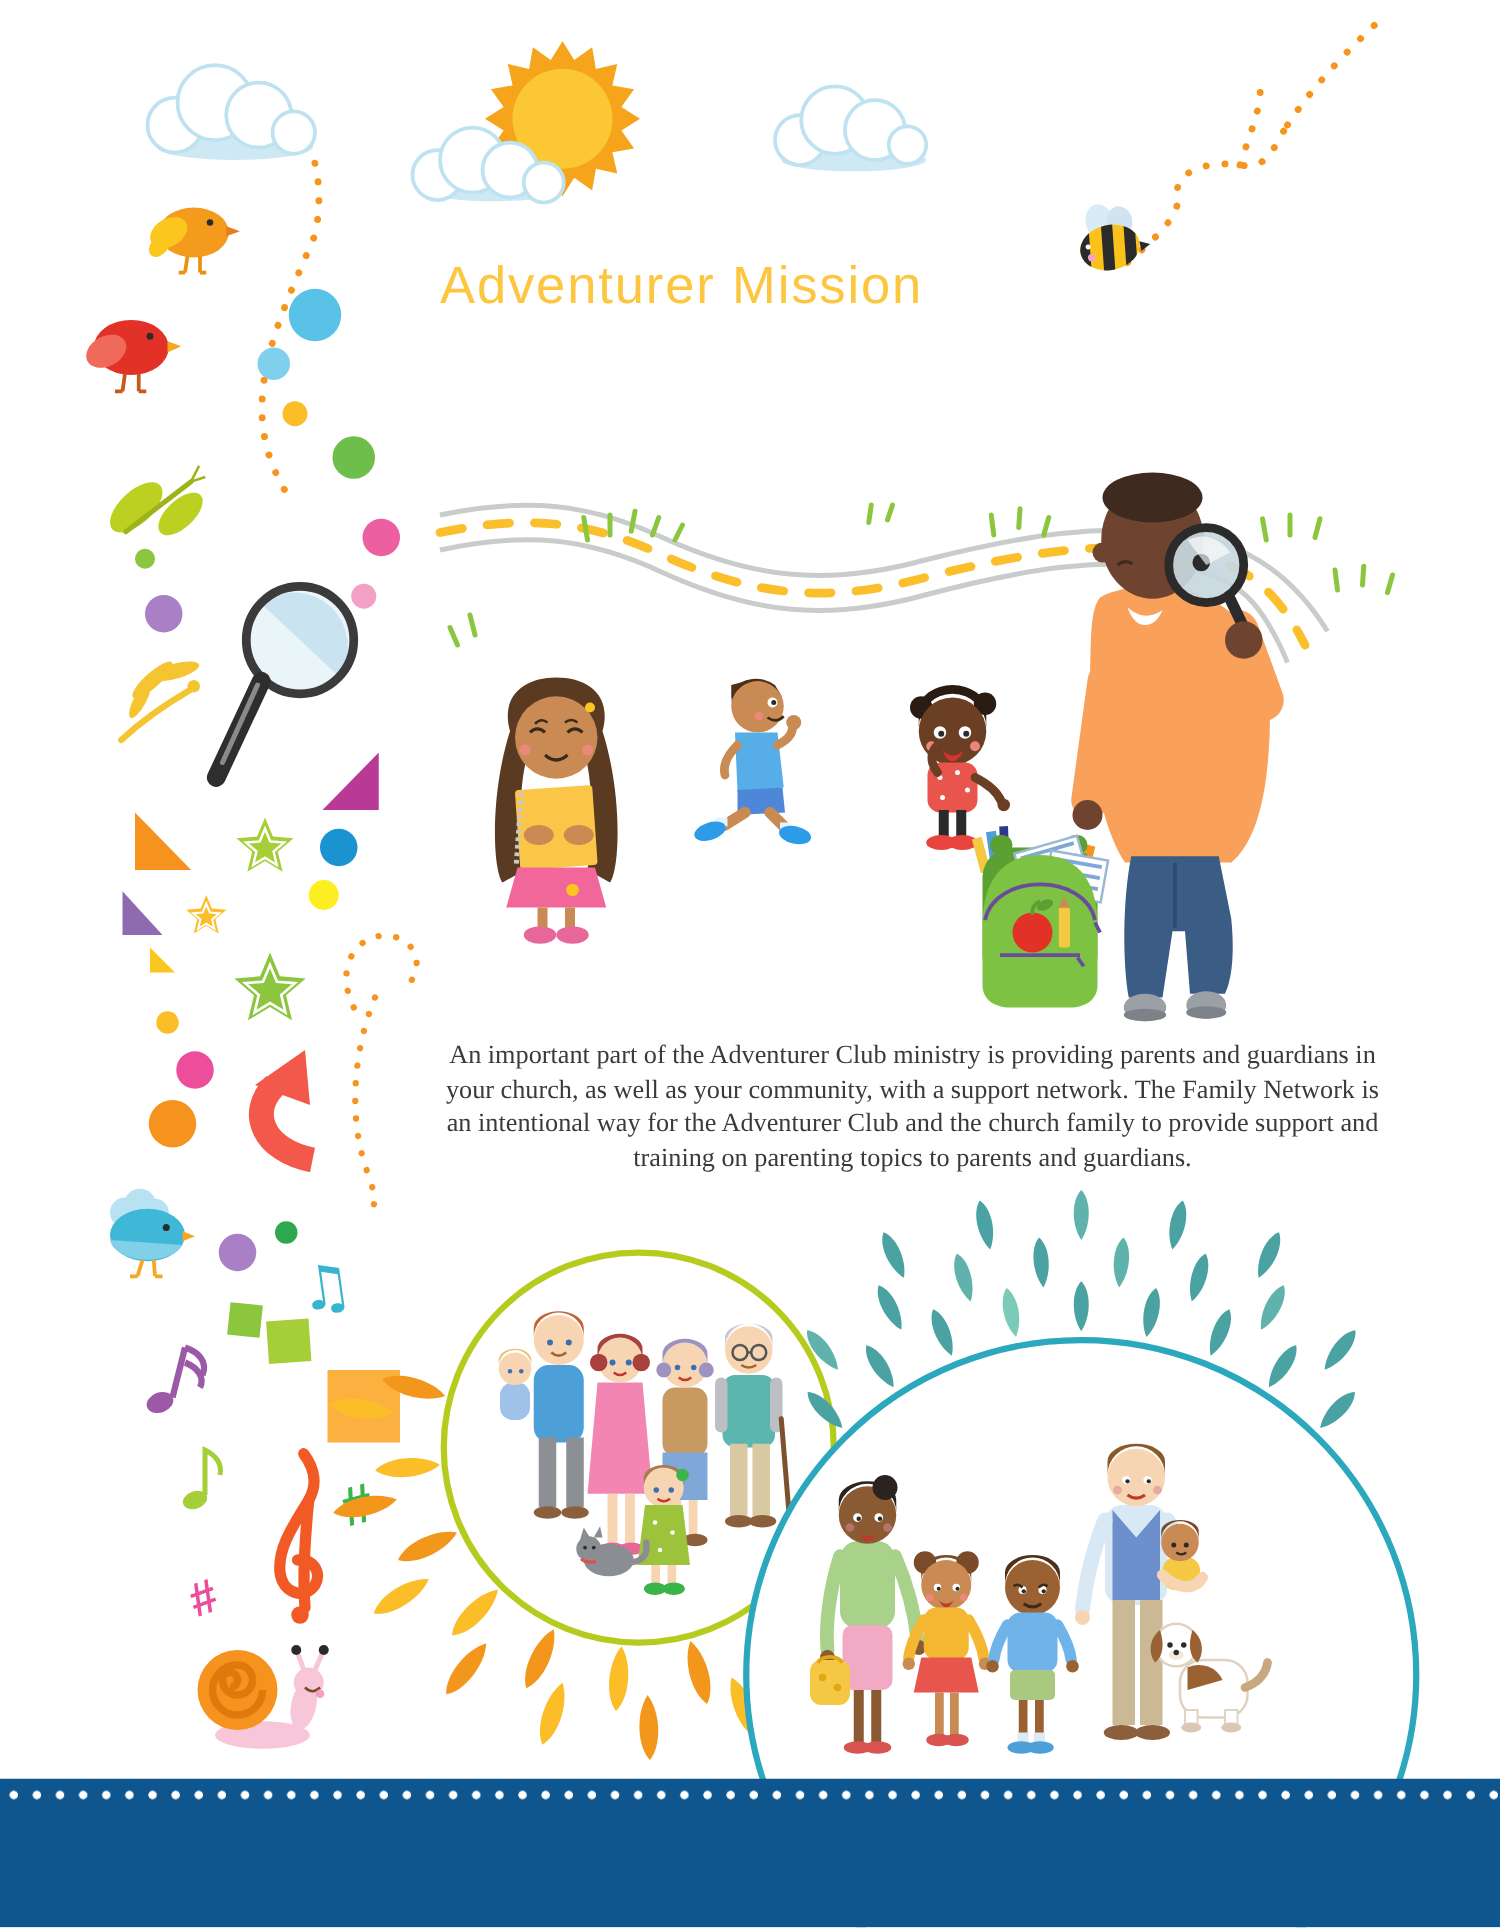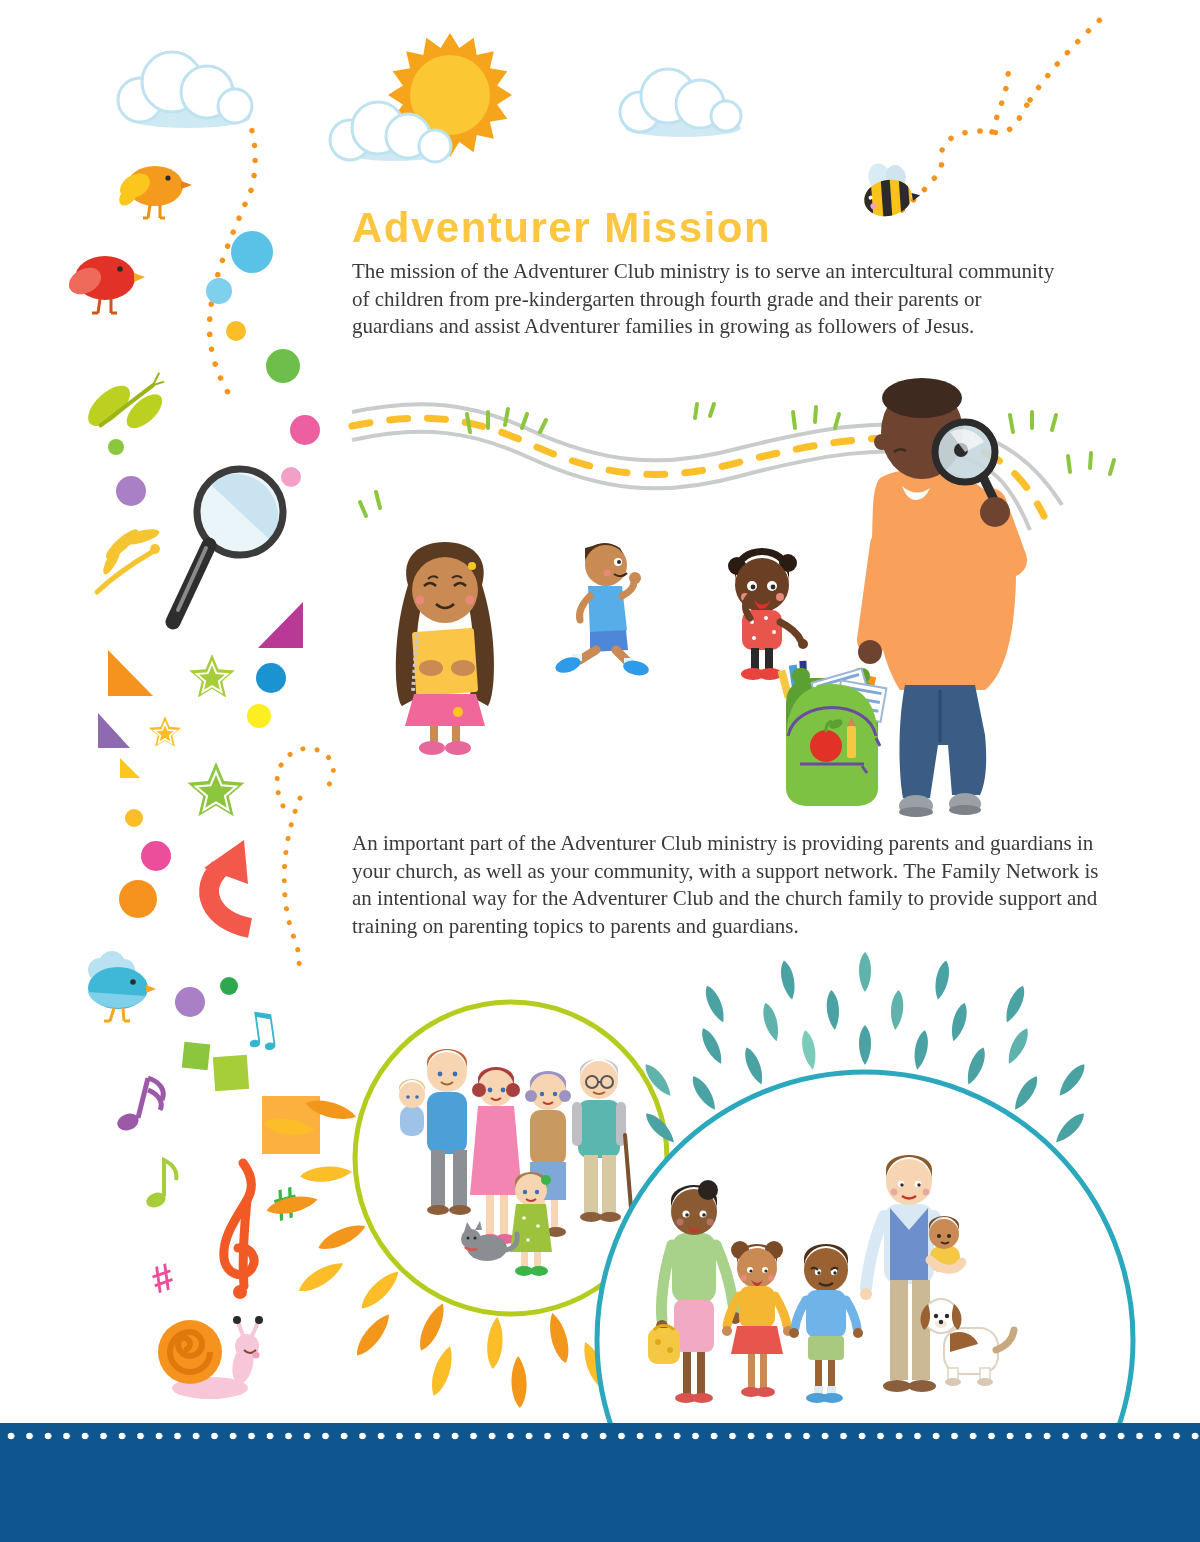--- a/index.html
+++ b/index.html
@@ -1,27 +1,27 @@
 <!DOCTYPE html>
 <html style="--heading: #FDC640; --body-text: #3A3A3A; --footer-band: #0F568F; --lime-circle: #B5CC1E; --teal-circle: #2BA8BD; --teal-leaf: #4BA2A2; --petal-orange: #F2971B; --petal-amber: #FBBE29; --trail-orange: #F7941D;"><head>
 <meta charset="utf-8">
 <style>
   html,body{margin:0;padding:0;background:#ffffff;}
   .page{position:relative;width:1200px;height:1542px;background:#fff;overflow:hidden;
         font-family:"Liberation Sans",sans-serif;}
   .art{position:absolute;left:0;top:0;}
-  h1.title{position:absolute;margin:0;font-weight:bold;
+  h1.title{position:absolute;margin:0;font-weight:normal;
            color:var(--heading,#FDC640);font-size:42px;letter-spacing:1.5px;
            font-family:"Liberation Sans",sans-serif;}
   .body-text{position:absolute;margin:0;font-family:"Liberation Serif",serif;
              font-size:21px;line-height:27.5px;color:var(--body-text,#3A3A3A);}
   #mission-title{left:352px;top:204px;}
   #mission-body{left:352px;top:258px;width:712px;}
   #family-title{left:352px;top:762px;}
-  #family-body{left:352px;top:830px;width:756px;}
+  #family-body{left:352px;top:830px;width:756px;text-align:center;}
   .footer{position:absolute;left:0;right:0;top:1423px;height:119px;
           background:var(--footer-band,#0F568F);}
   .footer .dots{position:absolute;top:7px;left:2px;right:0;height:12px;
           background-image:radial-gradient(circle 3.4px at 9px 6px,#fff 3.1px,rgba(255,255,255,0) 3.6px);
           background-size:18.5px 12px;background-repeat:repeat-x;}
 </style>
 </head>
 <body>
 
 <div class="page">
@@ -589,21 +589,20 @@
   <circle cx="941" cy="1322" r="2.2" fill="#2B2B2B"></circle>
   <path d="M996,1350 q16,-6 18,-20" stroke="#C8A87E" stroke-width="7" fill="none" stroke-linecap="round"></path>
   <rect x="948" y="1368" width="10" height="12" fill="#fff" stroke="#E0D2C0" stroke-width="1.5"></rect>
   <rect x="980" y="1368" width="10" height="12" fill="#fff" stroke="#E0D2C0" stroke-width="1.5"></rect>
   <ellipse cx="953" cy="1382" rx="8" ry="4" fill="#D8C8B4"></ellipse>
   <ellipse cx="985" cy="1382" rx="8" ry="4" fill="#D8C8B4"></ellipse>
 </g>
 </svg>
 
 <h1 class="title" id="mission-title">Adventurer Mission</h1>
-<p class="body-text" id="mission-body">The mission of the Adventurer Club ministry is to serve an intercultural community of children from pre-kindergarten through fourth grade and their parents or guardians and assist Adventurer families in growing as followers of Jesus.</p>
 
 <p class="body-text" id="family-body">An important part of the Adventurer Club ministry is providing parents and guardians in your church, as well as your community, with a support network. The Family Network is an intentional way for the Adventurer Club and the church family to provide support and training on parenting topics to parents and guardians.</p>
 
 <div class="footer">
   <div class="dots"></div>
 </div>
 
 </div>
 
 </body></html>

